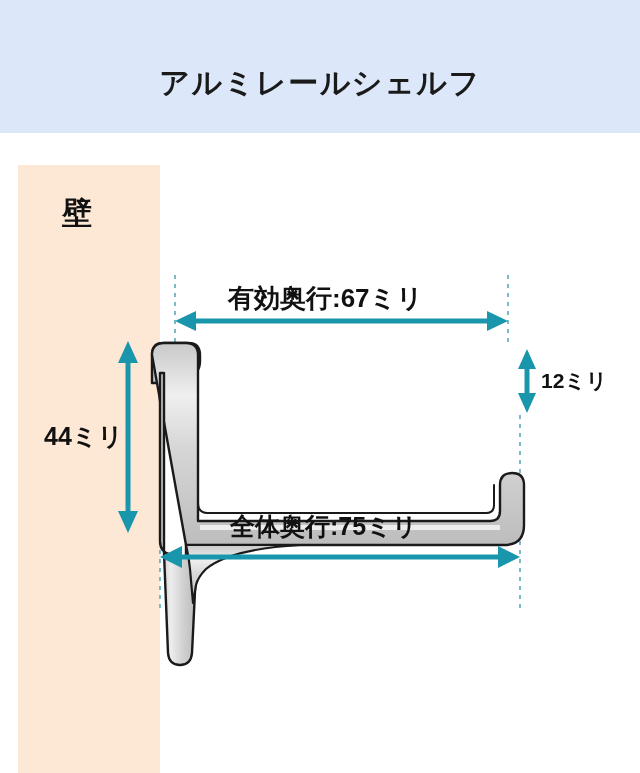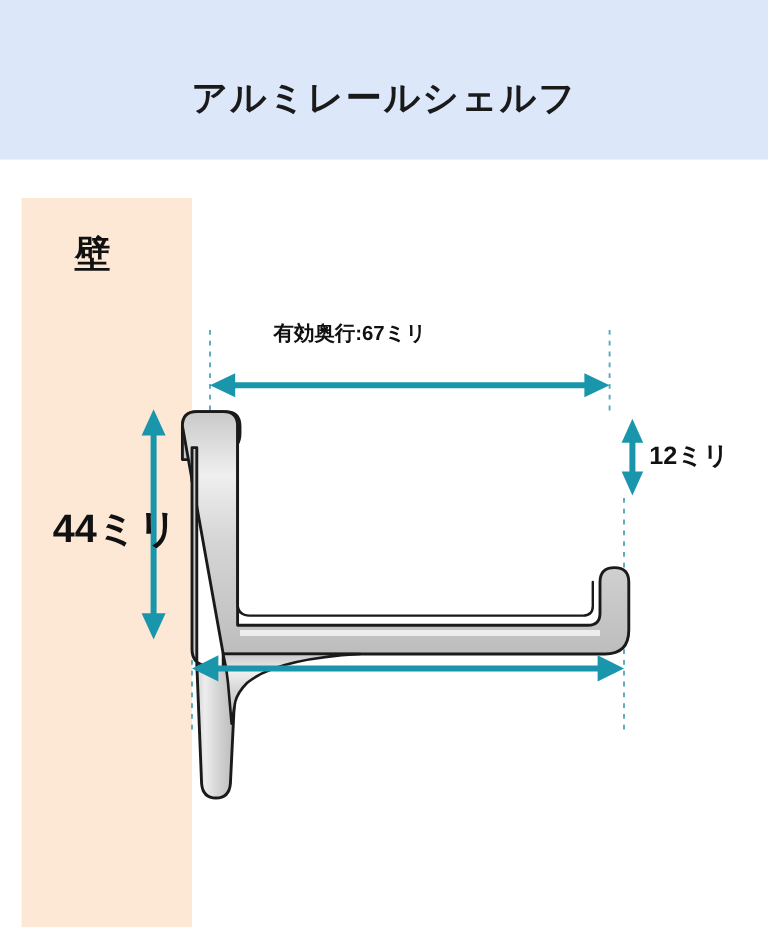--- a/index.html
+++ b/index.html
@@ -81,34 +81,34 @@
   }
   .dim-label {
     position: absolute;
     font-weight: 700;
     color: #111111;
     white-space: nowrap;
     line-height: 1;
   }
   #label-effective {
     left: 228px;
-    top: 136px;
-    font-size: 17px;
+    top: 152px;
+    font-size: 26px;
     letter-spacing: 0px;
   }
   #label-total {
     left: 230px;
     top: 381px;
     font-size: 25px;
     letter-spacing: 0px;
   }
   #label-height {
     left: 44px;
     top: 291px;
-    font-size: 33px;
+    font-size: 25px;
     letter-spacing: 0px;
   }
   #label-lip {
     left: 541px;
     top: 237px;
     font-size: 21px;
     letter-spacing: 0px;
   }
 </style>
 </head>
@@ -247,19 +247,20 @@
         <line x1="527" y1="228" x2="527" y2="268"></line>
         <polygon points="527,216 518,236 536,236" stroke="none"></polygon>
         <polygon points="527,280 518,260 536,260" stroke="none"></polygon>
       </g>
     </svg>
 
     <div class="diagram-label" id="wall-label">壁</div>
 
     <div class="dim-label" id="label-effective">有効奥行:67ミリ</div>
 
+    <div class="dim-label" id="label-total">全体奥行:75ミリ</div>
 
     <div class="dim-label" id="label-height">44ミリ</div>
 
     <div class="dim-label" id="label-lip">12ミリ</div>
 
   </div>
 </div>
 
 </body></html>

